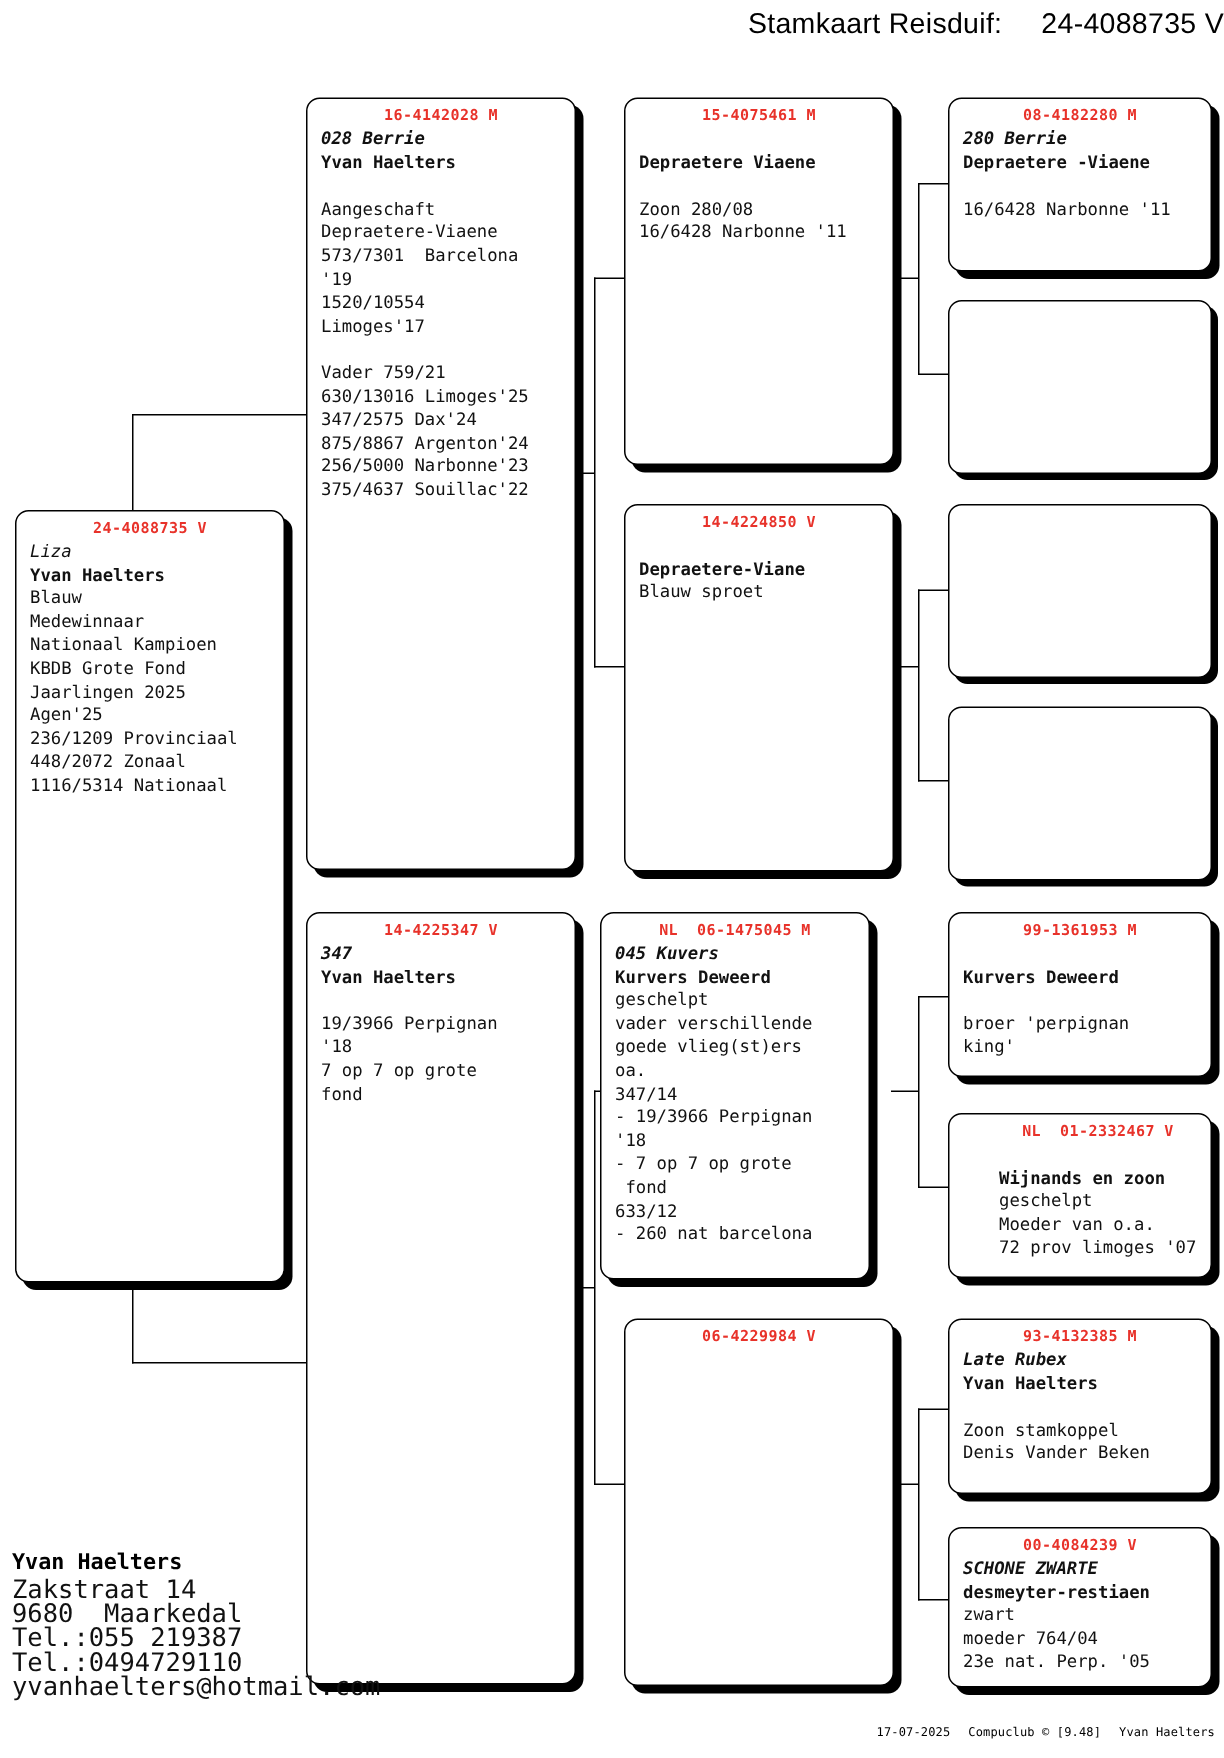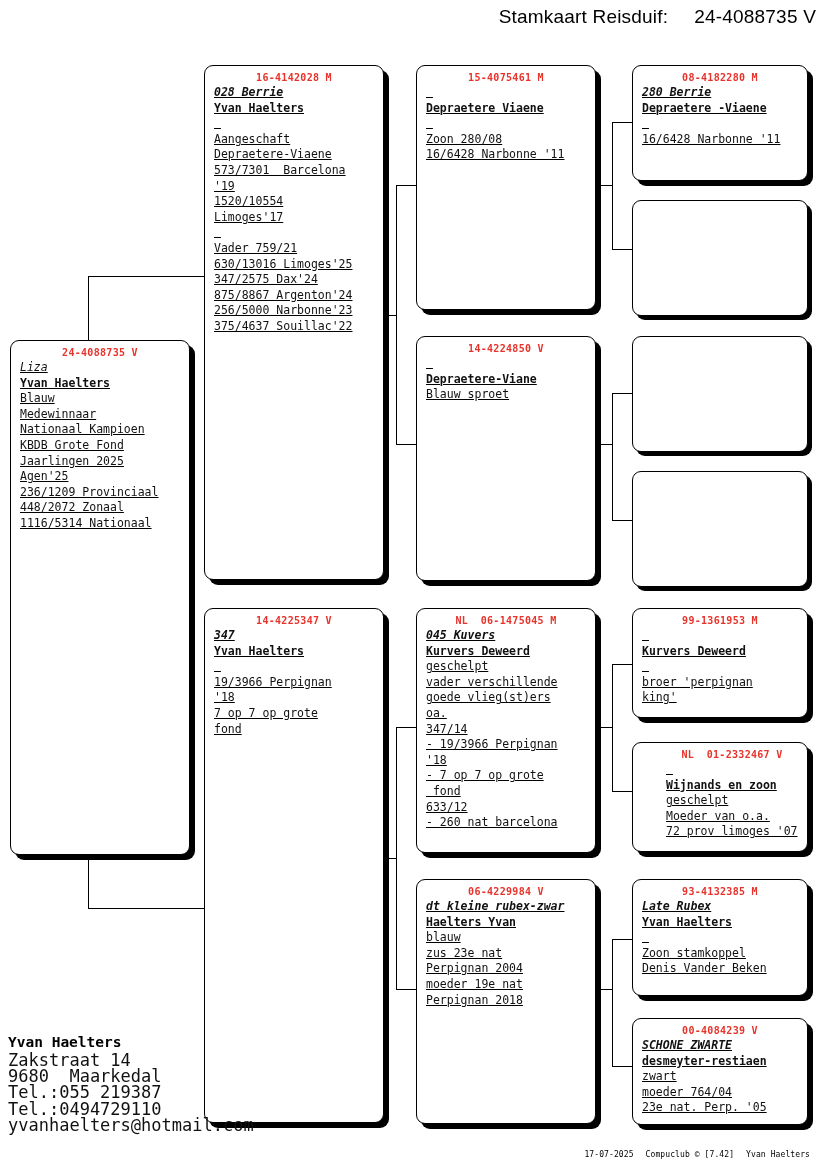--- a/index.html
+++ b/index.html
@@ -52,21 +52,20 @@
     text-align: center;
     color: #e8322a;
     font-weight: bold;
     font-size: 10px;
     line-height: 15px;
     letter-spacing: 0.3px;
     white-space: pre;
   }
   .pbox .lines {
     padding: 0 0 0 9px;
-    text-decoration: underline;
   }
   .pbox .ln {
     display: block;
     font-size: 11.5px;
     line-height: 15.6px;
     color: #111;
     white-space: pre;
     min-height: 15.6px;
   }
   .ln.b  { font-weight: bold; }
@@ -214,50 +213,41 @@
 
 <div class="pbox" style="left:416px; top:336px; width:180px; height:245px;">
   <span class="ring">14-4224850 V</span>
   <div class="lines">
       <span class="ln">&nbsp;</span>
       <span class="ln b">Depraetere-Viane</span>
       <span class="ln">Blauw sproet</span>
     </div>
 </div>
 
-<div class="pbox" style="left:416px; top:608px; width:180px; height:245px;">
+<div class="pbox" style="left:400px; top:608px; width:180px; height:245px;">
   <span class="ring">NL  06-1475045 M</span>
   <div class="lines">
       <span class="ln bi">045 Kuvers</span>
       <span class="ln b">Kurvers Deweerd</span>
       <span class="ln">geschelpt</span>
       <span class="ln">vader verschillende</span>
       <span class="ln">goede vlieg(st)ers</span>
       <span class="ln">oa.</span>
       <span class="ln">347/14</span>
       <span class="ln">- 19/3966 Perpignan</span>
       <span class="ln">'18</span>
       <span class="ln">- 7 op 7 op grote</span>
       <span class="ln"> fond</span>
       <span class="ln">633/12</span>
       <span class="ln">- 260 nat barcelona</span>
     </div>
 </div>
 
 <div class="pbox" style="left:416px; top:879px; width:180px; height:245px;">
   <span class="ring">06-4229984 V</span>
-  <div class="lines">
-      <span class="ln bi">dt kleine rubex-zwar</span>
-      <span class="ln b">Haelters Yvan</span>
-      <span class="ln">blauw</span>
-      <span class="ln">zus 23e nat</span>
-      <span class="ln">Perpignan 2004</span>
-      <span class="ln">moeder 19e nat</span>
-      <span class="ln">Perpignan 2018</span>
-    </div>
 </div>
 
 <div class="pbox" style="left:632px; top:65px; width:176px; height:116px;">
   <span class="ring">08-4182280 M</span>
   <div class="lines">
       <span class="ln bi">280 Berrie</span>
       <span class="ln b">Depraetere -Viaene</span>
       <span class="ln">&nbsp;</span>
       <span class="ln">16/6428 Narbonne '11</span>
     </div>
@@ -327,14 +317,14 @@
   <div>
       <div class="bln">Zakstraat 14</div>
       <div class="bln">9680  Maarkedal</div>
       <div class="bln">Tel.:055 219387</div>
       <div class="bln">Tel.:0494729110</div>
       <div class="bln">yvanhaelters@hotmail.com</div>
     </div>
 </div>
 
 <div id="print-stamp">
-  <span class="s-date">17-07-2025</span><span class="s-soft">Compuclub © [7.42]</span><span class="s-owner">Yvan Haelters</span>
+  <span class="s-date">17-07-2025</span><span class="s-soft">Compuclub © [9.48]</span><span class="s-owner">Yvan Haelters</span>
 </div>
 
 </body></html>

